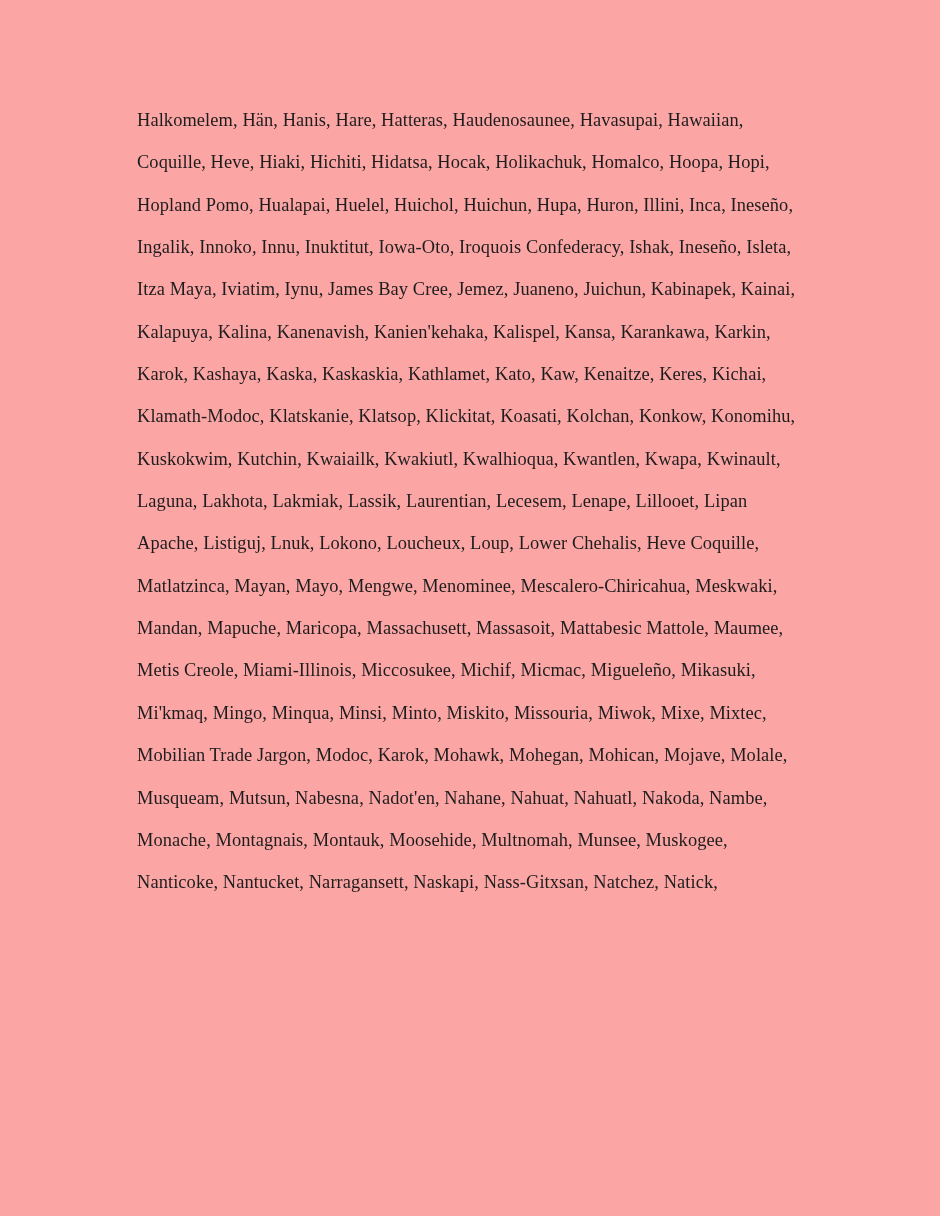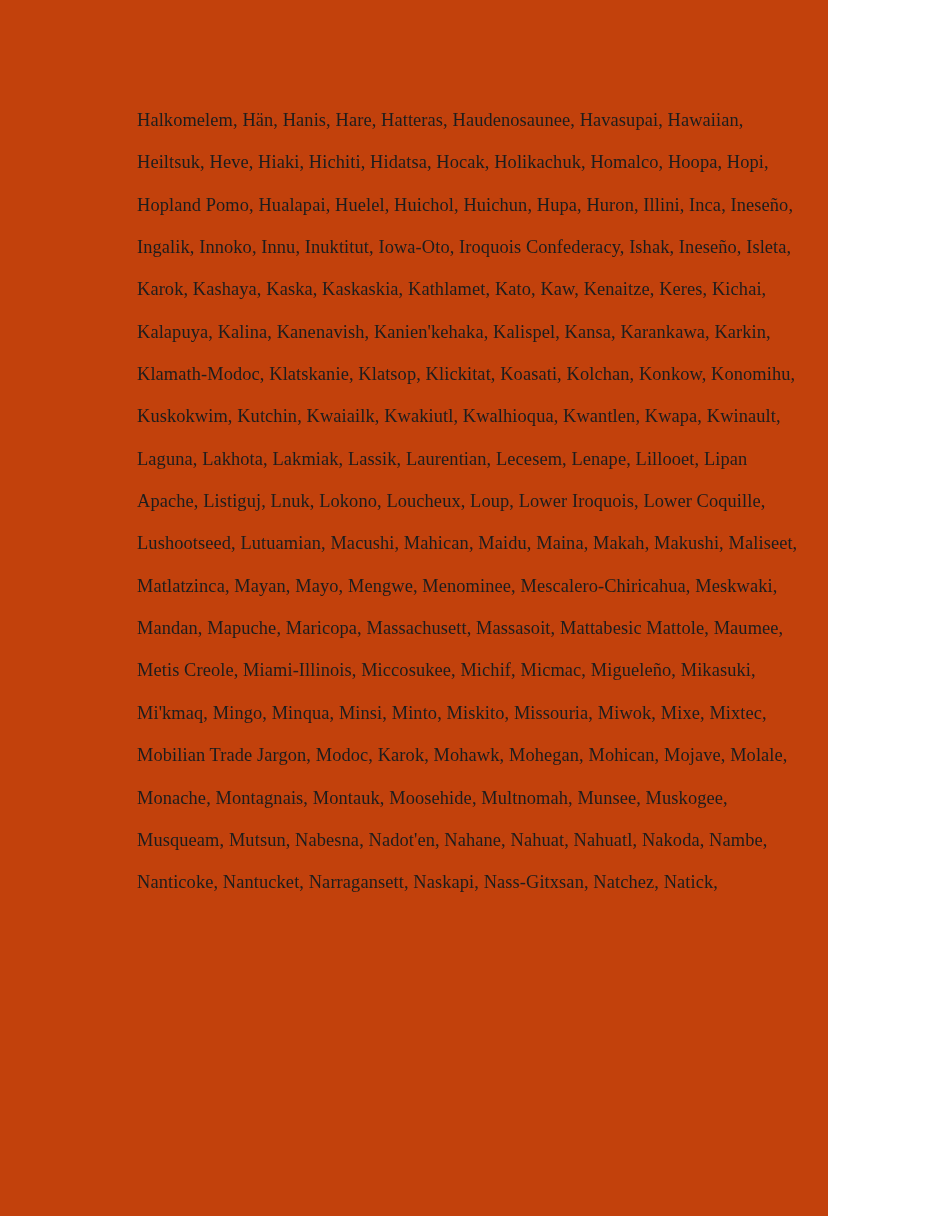--- a/index.html
+++ b/index.html
@@ -10,23 +10,23 @@
   body {
     width: 940px;
     height: 1216px;
     overflow: hidden;
     position: relative;
   }
   .page {
     position: absolute;
     top: 0;
     left: 0;
-    width: 828px;
+    width: 940px;
     height: 1216px;
-    background: #c2410c;
+    background: #fca5a5;
     box-sizing: border-box;
     padding: 99px 130px 0 137px;
   }
   .doc-body {
     font-family: "Liberation Serif", "DejaVu Serif", serif;
     font-size: 18.4px;
     color: #1d1d1d;
     -webkit-font-smoothing: antialiased;
   }
   .text-line {
@@ -36,32 +36,32 @@
     white-space: nowrap;
     letter-spacing: 0.1px;
   }
 </style>
 </head>
 <body>
 
 <div class="page">
   <div class="doc-body">
     <div class="text-line">Halkomelem, Hän, Hanis, Hare, Hatteras, Haudenosaunee, Havasupai, Hawaiian,</div>
-    <div class="text-line">Heiltsuk, Heve, Hiaki, Hichiti, Hidatsa, Hocak, Holikachuk, Homalco, Hoopa, Hopi,</div>
+    <div class="text-line">Coquille, Heve, Hiaki, Hichiti, Hidatsa, Hocak, Holikachuk, Homalco, Hoopa, Hopi,</div>
     <div class="text-line">Hopland Pomo, Hualapai, Huelel, Huichol, Huichun, Hupa, Huron, Illini, Inca, Ineseño,</div>
     <div class="text-line">Ingalik, Innoko, Innu, Inuktitut, Iowa-Oto, Iroquois Confederacy, Ishak, Ineseño, Isleta,</div>
+    <div class="text-line">Itza Maya, Iviatim, Iynu, James Bay Cree, Jemez, Juaneno, Juichun, Kabinapek, Kainai,</div>
+    <div class="text-line">Kalapuya, Kalina, Kanenavish, Kanien'kehaka, Kalispel, Kansa, Karankawa, Karkin,</div>
     <div class="text-line">Karok, Kashaya, Kaska, Kaskaskia, Kathlamet, Kato, Kaw, Kenaitze, Keres, Kichai,</div>
-    <div class="text-line">Kalapuya, Kalina, Kanenavish, Kanien'kehaka, Kalispel, Kansa, Karankawa, Karkin,</div>
     <div class="text-line">Klamath-Modoc, Klatskanie, Klatsop, Klickitat, Koasati, Kolchan, Konkow, Konomihu,</div>
     <div class="text-line">Kuskokwim, Kutchin, Kwaiailk, Kwakiutl, Kwalhioqua, Kwantlen, Kwapa, Kwinault,</div>
     <div class="text-line">Laguna, Lakhota, Lakmiak, Lassik, Laurentian, Lecesem, Lenape, Lillooet, Lipan</div>
-    <div class="text-line">Apache, Listiguj, Lnuk, Lokono, Loucheux, Loup, Lower Iroquois, Lower Coquille,</div>
-    <div class="text-line">Lushootseed, Lutuamian, Macushi, Mahican, Maidu, Maina, Makah, Makushi, Maliseet,</div>
+    <div class="text-line">Apache, Listiguj, Lnuk, Lokono, Loucheux, Loup, Lower Chehalis, Heve Coquille,</div>
     <div class="text-line">Matlatzinca, Mayan, Mayo, Mengwe, Menominee, Mescalero-Chiricahua, Meskwaki,</div>
     <div class="text-line">Mandan, Mapuche, Maricopa, Massachusett, Massasoit, Mattabesic Mattole, Maumee,</div>
     <div class="text-line">Metis Creole, Miami-Illinois, Miccosukee, Michif, Micmac, Migueleño, Mikasuki,</div>
     <div class="text-line">Mi'kmaq, Mingo, Minqua, Minsi, Minto, Miskito, Missouria, Miwok, Mixe, Mixtec,</div>
     <div class="text-line">Mobilian Trade Jargon, Modoc, Karok, Mohawk, Mohegan, Mohican, Mojave, Molale,</div>
+    <div class="text-line">Musqueam, Mutsun, Nabesna, Nadot'en, Nahane, Nahuat, Nahuatl, Nakoda, Nambe,</div>
     <div class="text-line">Monache, Montagnais, Montauk, Moosehide, Multnomah, Munsee, Muskogee,</div>
-    <div class="text-line">Musqueam, Mutsun, Nabesna, Nadot'en, Nahane, Nahuat, Nahuatl, Nakoda, Nambe,</div>
     <div class="text-line">Nanticoke, Nantucket, Narragansett, Naskapi, Nass-Gitxsan, Natchez, Natick,</div>
   </div>
 </div>
 
 </body></html>

